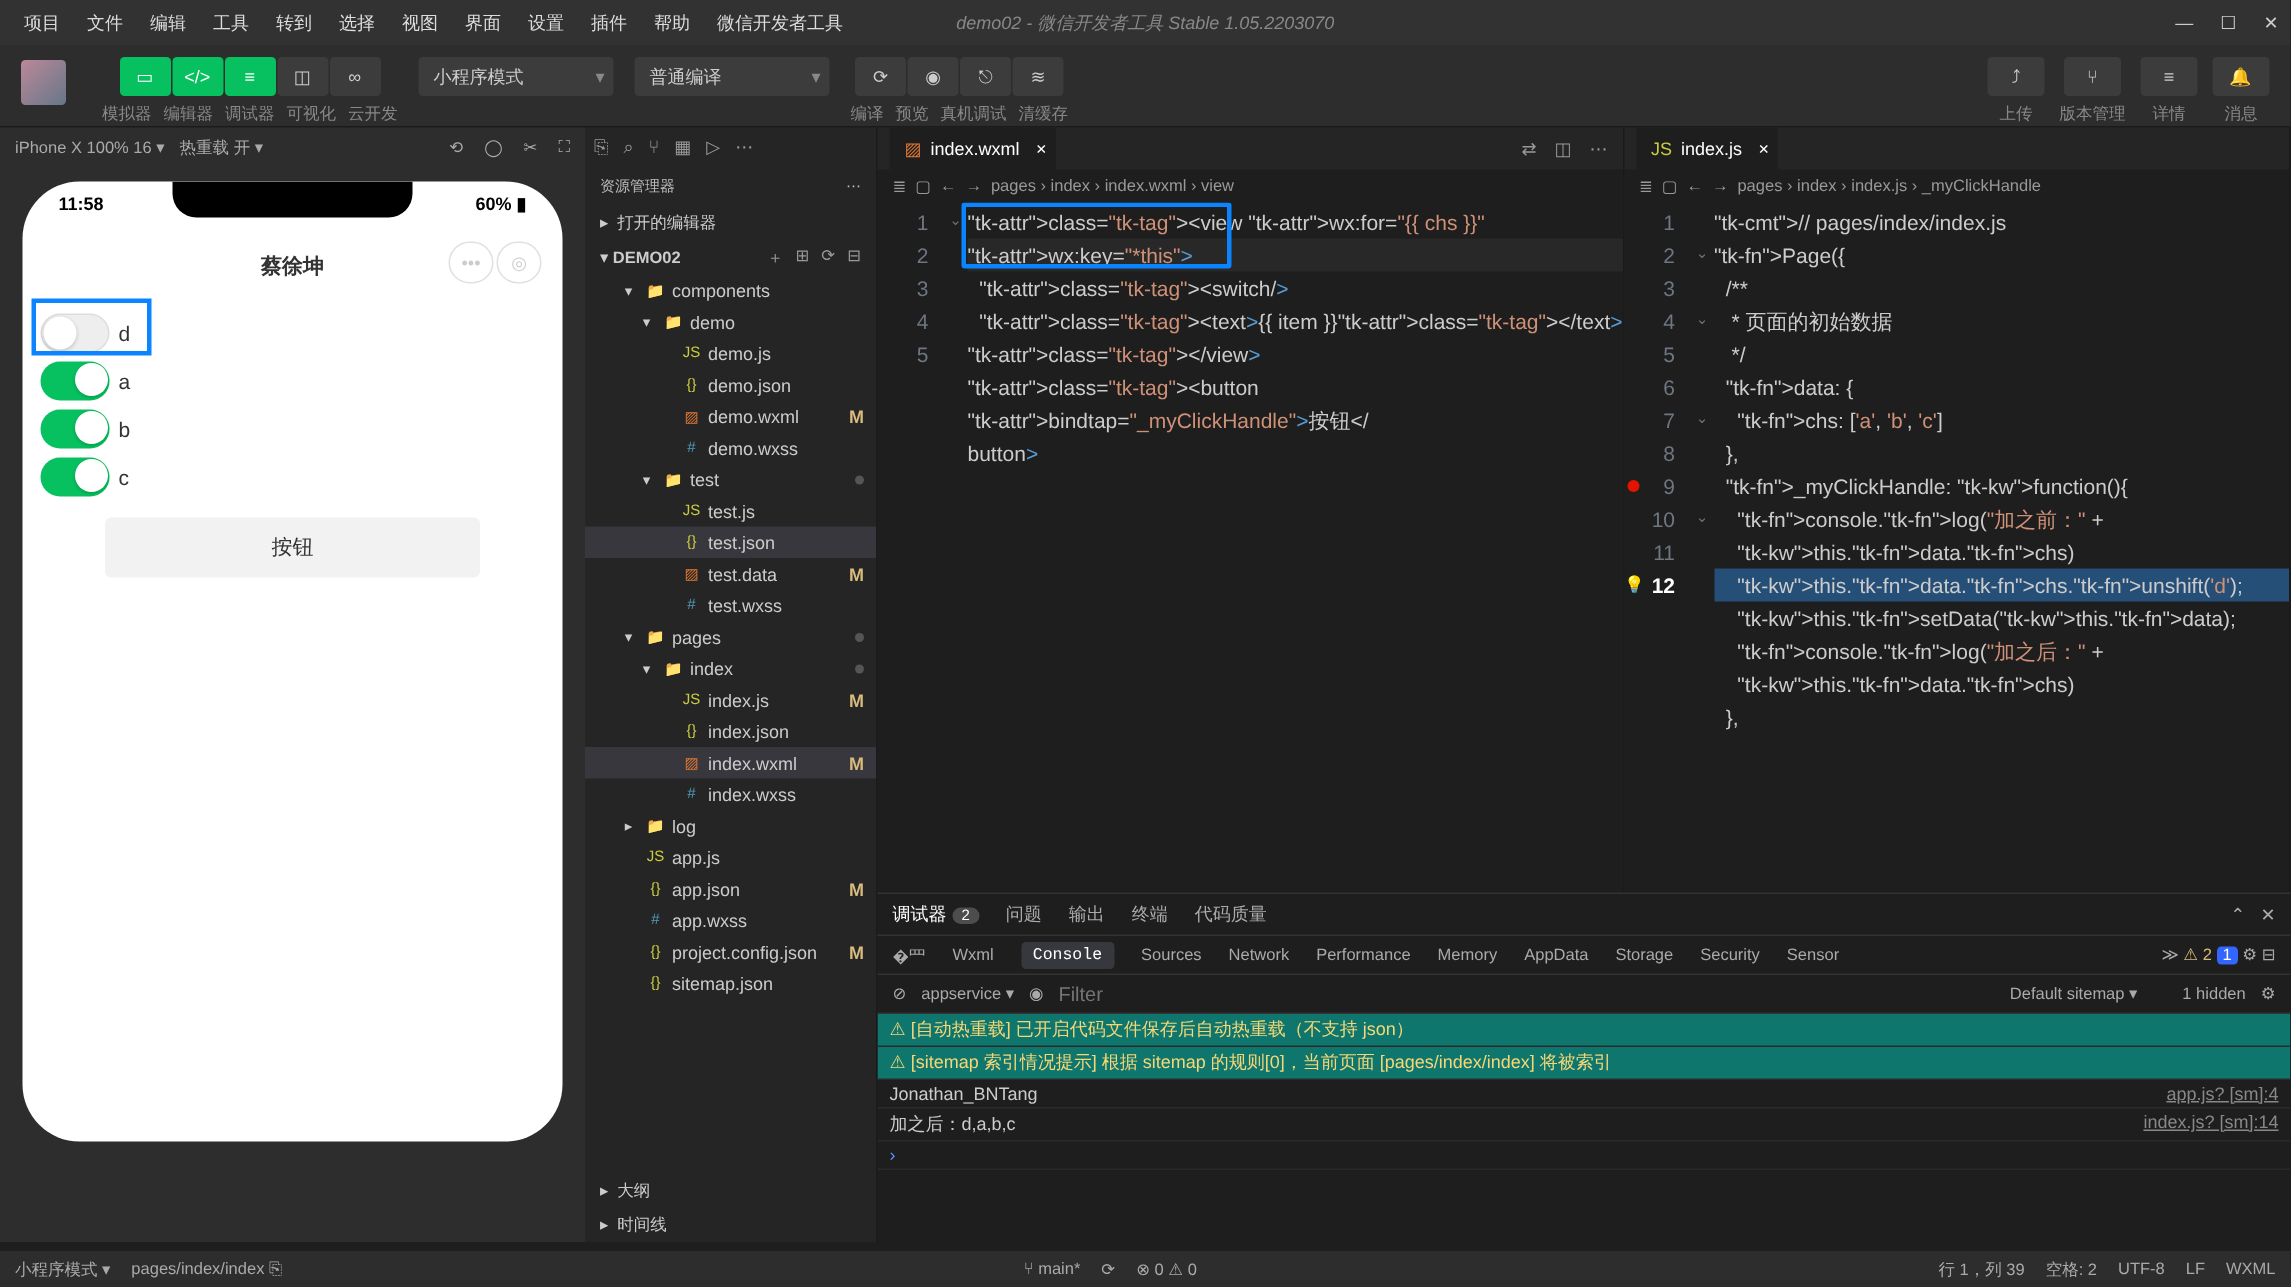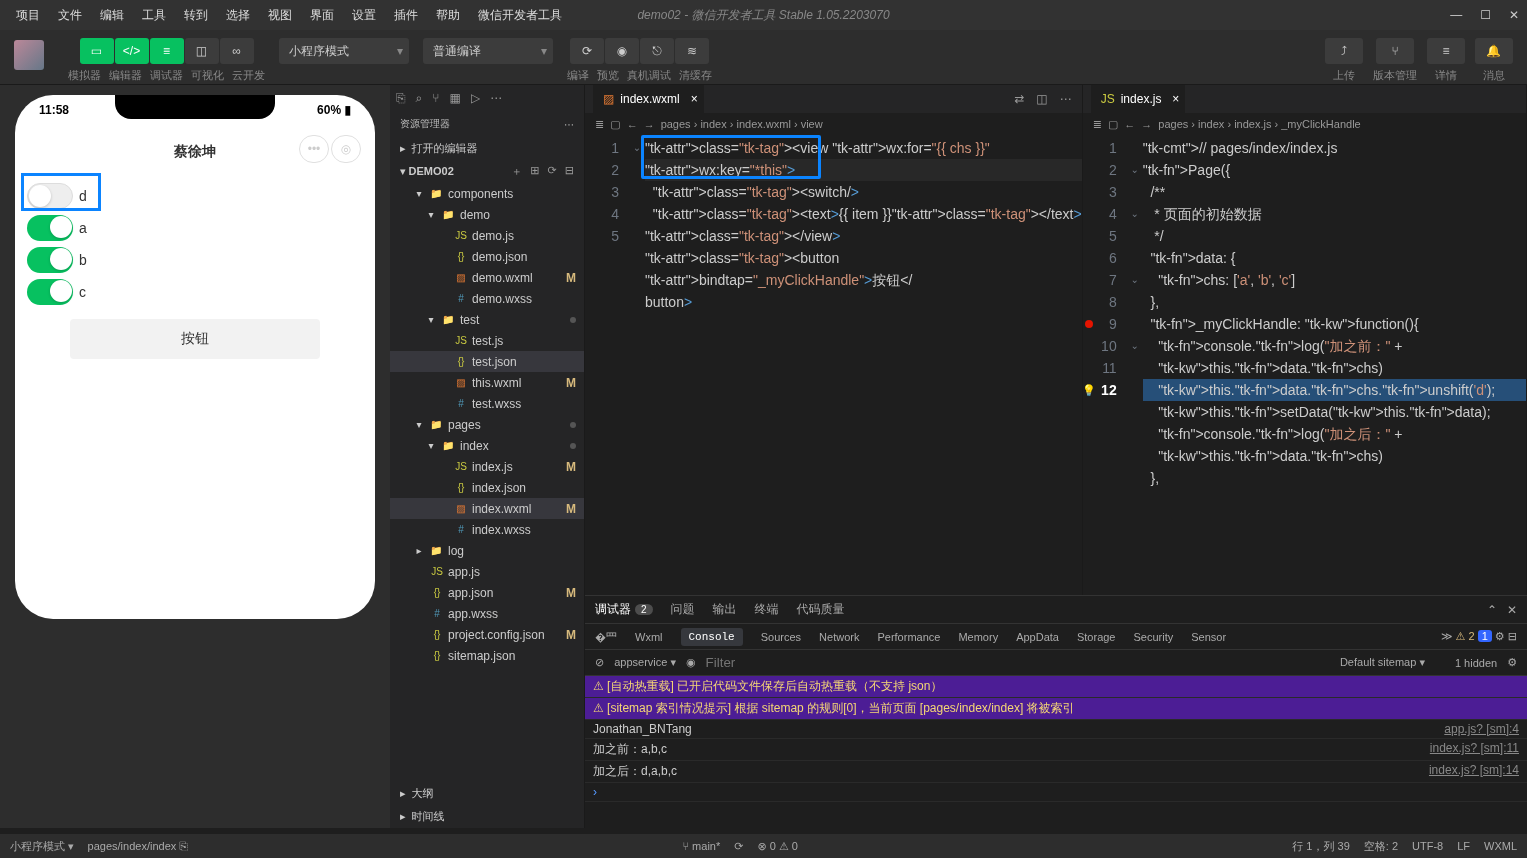--- a/index.html
+++ b/index.html
@@ -18,21 +18,21 @@
 .tlabels { display: flex; gap: 8px; font-size: 11px; color: #888; }
 .drop { background: #3c3c3c; height: 26px; padding: 0 18px 0 10px; display: flex; align-items: center; border-radius: 3px; color: #ccc; position: relative; min-width: 130px; }
 .drop::after { content: "▾"; position: absolute; right: 6px; color: #888; }
 .right-tools { margin-left: auto; display: flex; gap: 10px; }
 .rtool { display: flex; flex-direction: column; align-items: center; gap: 4px; }
 .rtbtn { width: 38px; height: 26px; background: #3c3c3c; border-radius: 3px; display: flex; align-items: center; justify-content: center; color: #ccc; }
 .main { display: flex; height: 743px; }
 .simulator { width: 390px; background: #2d2d2d; display: flex; flex-direction: column; }
 .sim-top { height: 26px; display: flex; align-items: center; padding: 0 10px; gap: 10px; color: #aaa; font-size: 11px; }
 .sim-top .sp { margin-left: auto; display: flex; gap: 14px; }
-.phone { margin: 10px auto; width: 360px; height: 524px; background: #fff; border-radius: 38px; position: relative; overflow: hidden; }
+.phone { margin: 10px auto; width: 360px; height: 640px; background: #fff; border-radius: 38px; position: relative; overflow: hidden; }
 .notch { position: absolute; top: 0; left: 50%; transform: translateX(-50%); width: 160px; height: 24px; background: #000; border-radius: 0 0 16px 16px; }
 .phone-status { position: absolute; top: 8px; left: 0; right: 0; display: flex; justify-content: space-between; padding: 0 24px; color: #000; font-size: 12px; font-weight: 600; }
 .phone-head { position: absolute; top: 40px; left: 0; right: 0; height: 34px; display: flex; align-items: center; justify-content: center; color: #333; font-size: 14px; font-weight: 600; }
 .phone-menu { position: absolute; top: 40px; right: 14px; display: flex; align-items: center; gap: 2px; }
 .pm { width: 30px; height: 28px; border: 1px solid #e0e0e0; background: #fff; border-radius: 14px; display: flex; align-items: center; justify-content: center; }
 .phone-body { position: absolute; top: 80px; left: 0; right: 0; padding: 8px 12px; color: #333; font-size: 14px; }
 .sw-row { display: flex; align-items: center; gap: 6px; margin-bottom: 6px; }
 .switch { width: 46px; height: 26px; border-radius: 26px; position: relative; }
 .switch.off { background: #eee; border: 1px solid #ddd; }
 .switch.on { background: #07c160; }
@@ -73,21 +73,21 @@
 .console-panel { height: 233px; background: #1e1e1e; border-top: 1px solid #333; display: flex; flex-direction: column; }
 .cp-tabs { height: 28px; display: flex; align-items: center; padding: 0 10px; gap: 18px; color: #aaa; border-bottom: 1px solid #333; }
 .cp-tab.active { color: #fff; }
 .badge { background: #4d4d4d; border-radius: 8px; padding: 0 6px; font-size: 10px; margin-left: 4px; }
 .cp-subtabs { height: 26px; display: flex; align-items: center; padding: 0 10px; gap: 18px; color: #aaa; border-bottom: 1px solid #333; font-size: 11px; }
 .cp-subtabs .active { background: #36383d; padding: 3px 8px; border-radius: 3px; color: #fff; font-family: Liberation Mono, monospace; }
 .cp-toolbar { height: 26px; display: flex; align-items: center; padding: 0 10px; gap: 10px; color: #aaa; border-bottom: 1px solid #333; font-size: 11px; }
 .cp-toolbar input { background: #1e1e1e; border: none; color: #aaa; flex: 0 0 180px; outline: none; }
 .cp-body { flex: 1; font-family: Consolas, monospace; font-size: 12px; overflow: auto; }
 .cp-line { display: flex; padding: 2px 8px; border-bottom: 1px solid #2a2a2a; }
-.cp-line.warn { background: #4c1d95; color: #f5d775; }
+.cp-line.warn { background: #0f766e; color: #f5d775; }
 .cp-line .src { margin-left: auto; color: #888; text-decoration: underline; }
 .statusbar { position: absolute; bottom: 0; left: 0; right: 0; height: 24px; background: #2d2d2d; display: flex; align-items: center; padding: 0 10px; gap: 14px; color: #aaa; font-size: 11px; }
 .statusbar .grow { flex: 1; }
 .avatar { width: 30px; height: 30px; border-radius: 3px; background: linear-gradient(135deg,#b89,#678); position: absolute; left: 14px; top: 40px; }
 .ic { font-style: normal; }
 .cp-tabs .right { margin-left: auto; display: flex; gap: 10px; }
 .warn-badge { color: #d7ba7d; }
 .err-badge { color: #f14c4c; }
 .folds { width: 16px; color: #6e7681; padding-top: 2px; font-size: 10px; }
 .folds div { height: 22px; display: flex; align-items: center; justify-content: center; }
@@ -174,20 +174,30 @@
       </div>
       <div class="rtool">
         <div class="rtbtn">🔔</div>
         <div class="tlabel">消息</div>
       </div>
     </div>
 </div>
 
 <div class="main">
   <div class="simulator">
+    <div class="sim-top">
+      <span><span>iPhone X 100% 16</span> ▾</span>
+      <span><span>热重载 开</span> ▾</span>
+      <div class="sp">
+        <span>⟲</span>
+        <span>◯</span>
+        <span>✂</span>
+        <span>⛶</span>
+      </div>
+    </div>
     <div class="phone">
       <div class="notch"></div>
       <div class="phone-status">
         <span>11:58</span>
         <span><span>60%</span> ▮</span>
       </div>
       <div class="phone-head">
         <span>蔡徐坤</span>
       </div>
       <div class="phone-menu">
@@ -306,21 +316,21 @@
           <span class="ti-icon">
             <span style="color:#cbcb41">{}</span>
           </span>
           <span>test.json</span>
         </div>
         <div class="tree-item" style="padding-left:46px">
           <span class="ti-icon"></span>
           <span class="ti-icon">
             <span style="color:#e37933">▨</span>
           </span>
-          <span>this.wxml</span>
+          <span>test.data</span>
           <span class="ti-mod">M</span>
         </div>
         <div class="tree-item" style="padding-left:46px">
           <span class="ti-icon"></span>
           <span class="ti-icon">
             <span style="color:#519aba">#</span>
           </span>
           <span>test.wxss</span>
         </div>
         <div class="tree-item" style="padding-left:22px">
@@ -556,24 +566,20 @@
             <span>⚠ [自动热重载] 已开启代码文件保存后自动热重载（不支持 json）</span>
           </div>
           <div class="cp-line warn">
             <span>⚠ [sitemap 索引情况提示] 根据 sitemap 的规则[0]，当前页面 [pages/index/index] 将被索引</span>
           </div>
           <div class="cp-line log">
             <span>  Jonathan_BNTang</span>
             <span class="src">app.js? [sm]:4</span>
           </div>
           <div class="cp-line log">
-            <span>  加之前：a,b,c</span>
-            <span class="src">index.js? [sm]:11</span>
-          </div>
-          <div class="cp-line log">
             <span>  加之后：d,a,b,c</span>
             <span class="src">index.js? [sm]:14</span>
           </div>
           <div class="cp-line">
             <span style="color:#59f">›</span>
           </div>
         </div>
     </div>
   </div>
 </div>

